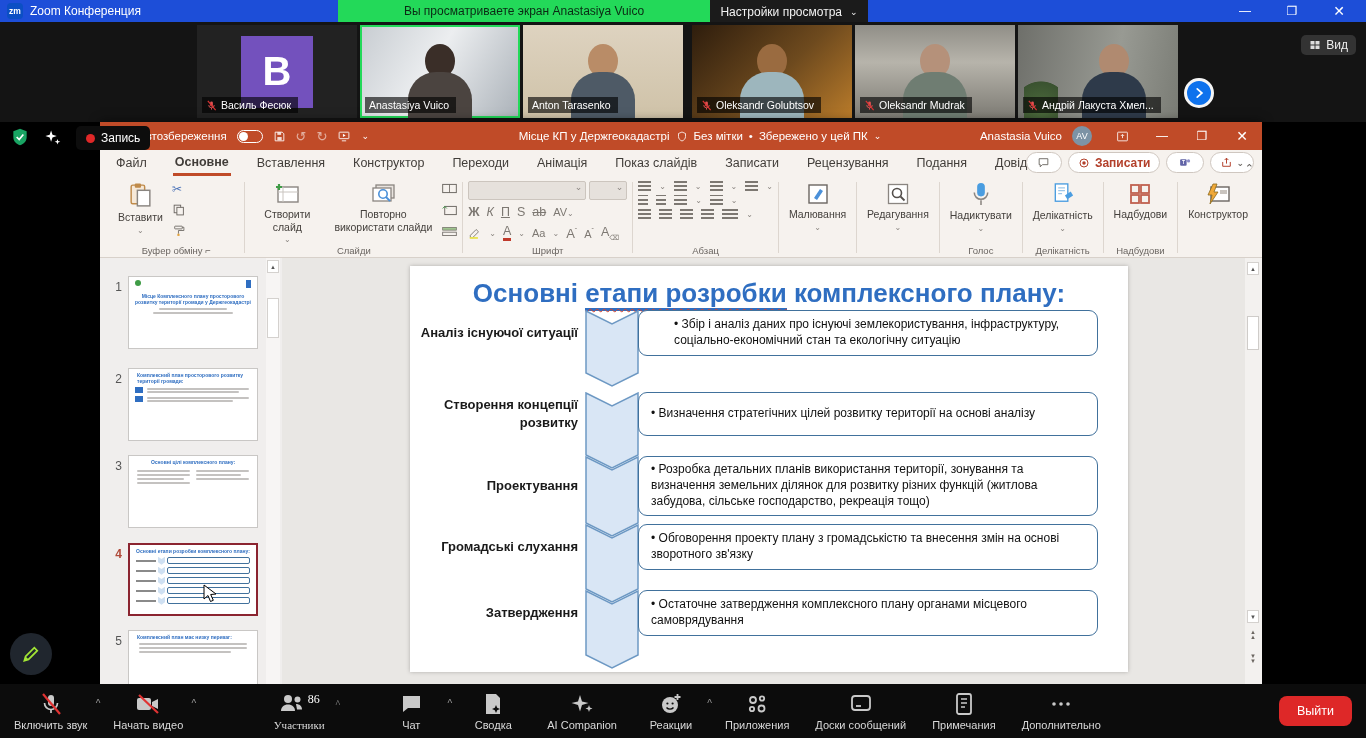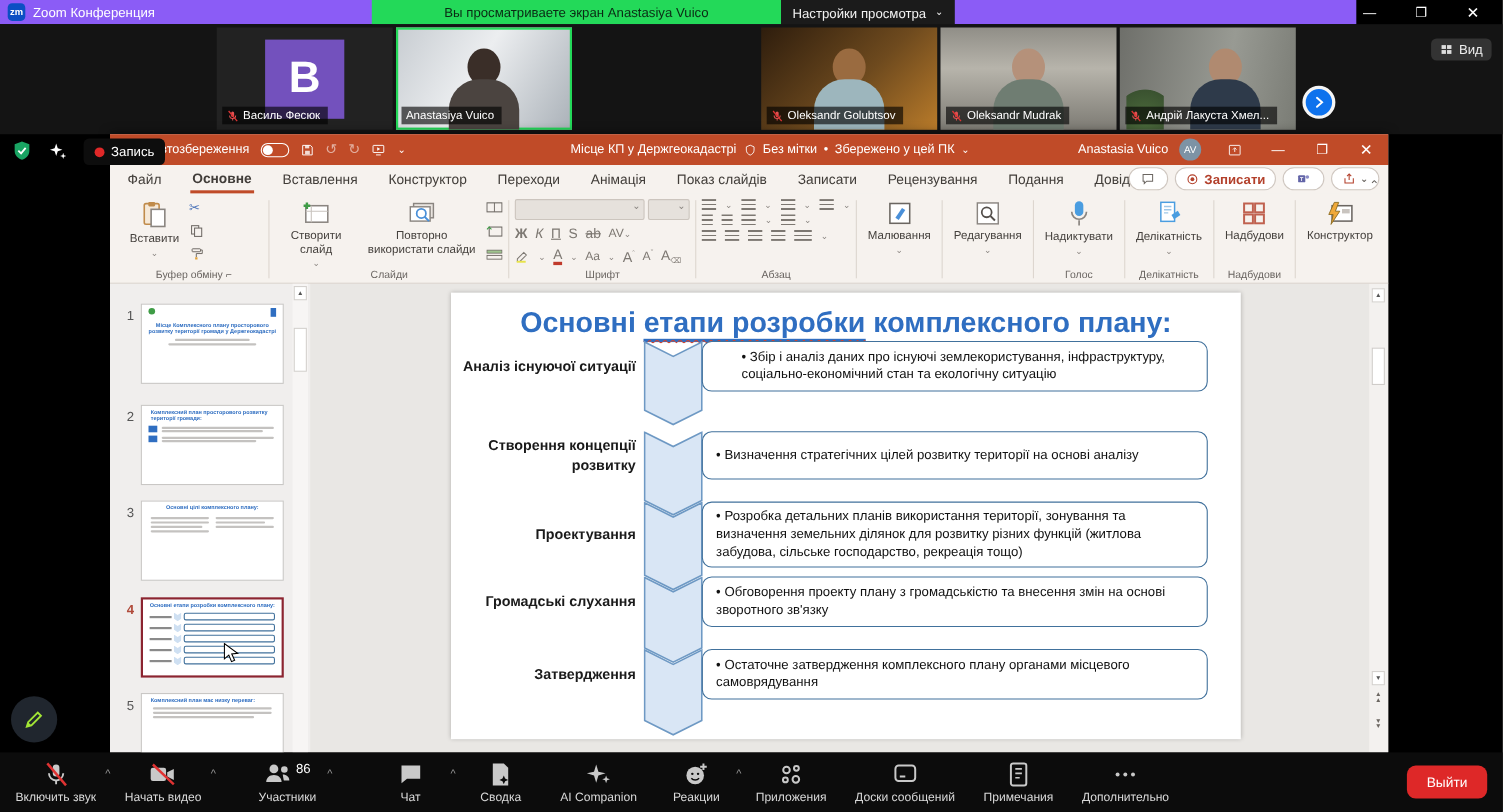--- a/index.html
+++ b/index.html
@@ -1,20 +1,20 @@
 <!DOCTYPE html>
 <html><head>
 <meta charset="utf-8">
 <style>
   * { margin:0; padding:0; box-sizing:border-box; }
   html,body { width:1366px; height:738px; overflow:hidden; background:#000; font-family:"Liberation Sans","DejaVu Sans",sans-serif; }
   .abs { position:absolute; }
 
   
-  .topbar { position:absolute; left:0; top:0; width:1233px; height:22px; background:#8b5cf6; display:flex; align-items:center; }
+  .topbar { position:absolute; left:0; top:0; width:1366px; height:22px; background:#1d4ed8; display:flex; align-items:center; }
   .zm-logo { position:absolute; left:7px; top:3px; width:16px; height:16px; border-radius:4px; background:#0b4fc4; color:#fff; font-size:8.5px; font-weight:bold; display:flex; align-items:center; justify-content:center; }
   .zm-title { position:absolute; left:30px; top:4px; color:#fff; font-size:12px; }
   .green-banner { position:absolute; left:338px; top:0; width:372px; height:22px; background:#23D959; color:#0b2a14; font-size:12px; display:flex; align-items:center; justify-content:center; font-weight:500;}
   .view-settings { position:absolute; left:710px; top:0; width:158px; height:23px; background:#1b1b1b; color:#f2f2f2; font-size:12px; display:flex; align-items:center; justify-content:center; gap:8px; }
   .winctl { position:absolute; top:0; height:22px; width:34px; color:#fff; font-size:12px; display:flex; align-items:center; justify-content:center; }
 
   
   .strip { position:absolute; left:0; top:22px; width:1366px; height:100px; background:#141414; }
   .tile { position:absolute; top:3px; width:160px; height:93px; background:#222; overflow:hidden; }
   .tile.active { outline:2px solid #23D959; outline-offset:-2px; }
@@ -142,20 +142,27 @@
   </div>
 
   <div class="tile active bg-anastasiya" style="left:360px;">
     <div class="head" style="background:#3a2e28;"></div>
     <div class="person" style="background:#4b4440;"></div>
     <div class="nametag">
         <span>Anastasiya Vuico</span>
       </div>
   </div>
 
+  <div class="tile bg-anton" style="left:523px;">
+    <div class="head" style="background:#b98c67;"></div>
+    <div class="person" style="background:#4e5a66;"></div>
+    <div class="nametag">
+        <span>Anton Tarasenko</span>
+      </div>
+  </div>
 
   <div class="tile bg-golubtsov" style="left:692px;">
     <div class="head" style="background:#9a6b40;"></div>
     <div class="person" style="background:#9db6bd;"></div>
     <div class="nametag">
       <svg width="11" height="11" viewBox="0 0 24 24">
           <rect x="9" y="3" width="6" height="11" rx="3" fill="#e05252"></rect>
           <path d="M6 11a6 6 0 0 0 12 0M12 17v4" stroke="#e05252" stroke-width="2" fill="none"></path>
           <path d="M4 2l17 20" stroke="#d33" stroke-width="2.6"></path>
         </svg>
@@ -702,21 +709,21 @@
   </div>
   <div class="bt-item">
     <svg width="26" height="24" viewBox="0 0 26 24">
         <rect x="2" y="6" width="14" height="12" rx="2" fill="#c9c9c9"></rect>
         <path d="M17 10l6-3v10l-6-3z" fill="#c9c9c9"></path>
         <path d="M4 3l19 18" stroke="#e03333" stroke-width="2.2"></path>
       </svg>
     <span class="bt-label">Начать видео</span>
     <span class="bt-caret">^</span>
   </div>
-  <div class="bt-item" style="margin-left:24px;">
+  <div class="bt-item" style="margin-left:62px;font-family:Liberation Serif, serif;">
     <div class="iconrow">
       <svg width="26" height="22" viewBox="0 0 26 22">
           <circle cx="9" cy="7" r="4" fill="#c9c9c9"></circle>
           <path d="M2 19c0-4 3-6.5 7-6.5s7 2.5 7 6.5z" fill="#c9c9c9"></path>
           <circle cx="18.5" cy="7.5" r="3" fill="#c9c9c9"></circle>
           <path d="M17 12c3.5 0 6 2.2 6 5.5h-5" fill="#c9c9c9"></path>
         </svg>
       <span class="bt-count">86</span>
     </div>
     <span class="bt-label">Участники</span>

